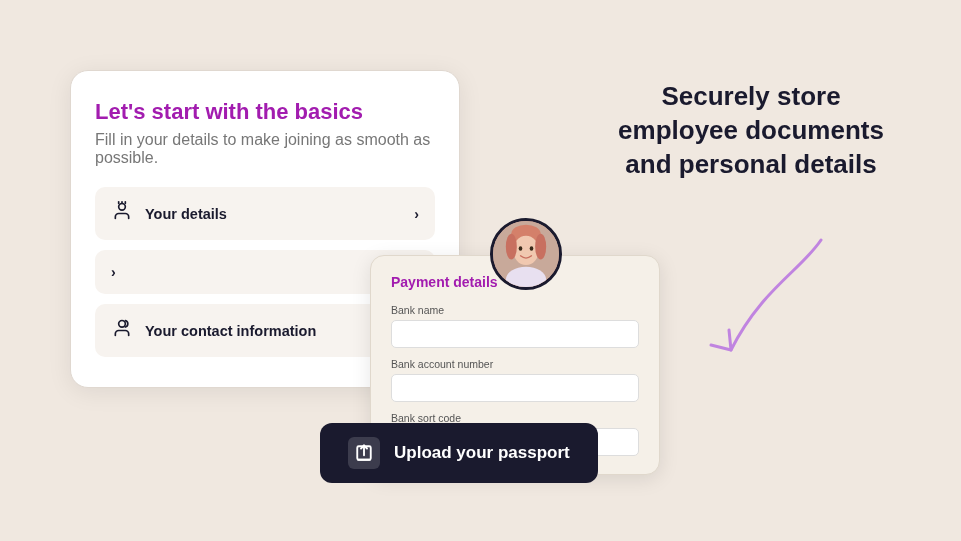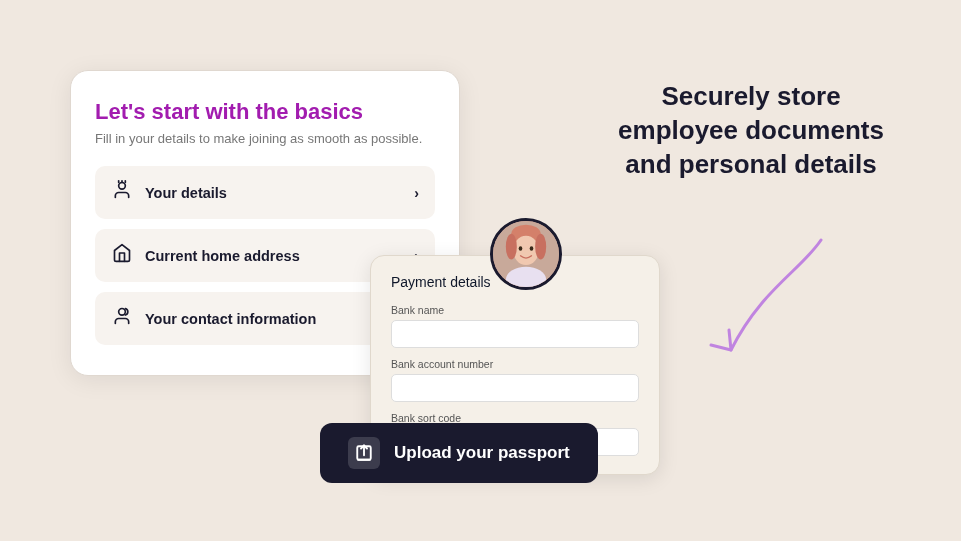--- a/index.html
+++ b/index.html
@@ -29,21 +29,21 @@
 
     .left-card-title {
       font-size: 22px;
       font-weight: 800;
       color: #a21caf;
       margin-bottom: 6px;
       line-height: 1.2;
     }
 
     .left-card-subtitle {
-      font-size: 13px;
+      font-size: 16px;
       color: #777;
       margin-bottom: 20px;
     }
 
     .menu-item {
       display: flex;
       align-items: center;
       justify-content: space-between;
       background: #f7f3ef;
       border-radius: 10px;
@@ -88,22 +88,22 @@
       background: #f5f0e8;
       border-radius: 14px;
       border: 1.5px solid #e0d8cc;
       padding: 18px 20px 18px 20px;
       box-shadow: 0 4px 20px rgba(0,0,0,0.10);
       z-index: 3;
     }
 
     .payment-card-title {
       font-size: 14px;
-      font-weight: 400;
-      color: #0f172a;
+      font-weight: 700;
+      color: #a21caf;
       margin-bottom: 14px;
     }
 
     .payment-field-label {
       font-size: 10.5px;
       color: #555;
       margin-bottom: 4px;
       margin-top: 10px;
     }
 
@@ -213,29 +213,20 @@
           <line x1="12" y1="3" x2="12" y2="1"></line>
           <line x1="16" y1="3" x2="16" y2="1"></line>
         </svg>
       </span>
       <span class="menu-item-label">Your details</span>
     </div>
     <span class="chevron">›</span>
   </button>
 
   <button class="menu-item">
-    <div class="menu-item-left">
-      <span class="menu-item-icon">
-        <svg width="20" height="20" viewBox="0 0 24 24" fill="none" stroke="#1a1a2e" stroke-width="2" stroke-linecap="round" stroke-linejoin="round">
-          <path d="M3 9l9-7 9 7v11a2 2 0 0 1-2 2H5a2 2 0 0 1-2-2z"></path>
-          <polyline points="9,22 9,12 15,12 15,22"></polyline>
-        </svg>
-      </span>
-      <span class="menu-item-label">Current home address</span>
-    </div>
     <span class="chevron">›</span>
   </button>
 
   <button class="menu-item">
     <div class="menu-item-left">
       <span class="menu-item-icon">
         <svg width="20" height="20" viewBox="0 0 24 24" fill="none" stroke="#1a1a2e" stroke-width="2" stroke-linecap="round" stroke-linejoin="round">
           <path d="M20 21v-2a4 4 0 0 0-4-4H8a4 4 0 0 0-4 4v2"></path>
           <circle cx="12" cy="7" r="4"></circle>
           <path d="M16 3.13a4 4 0 0 1 0 7.75"></path>

